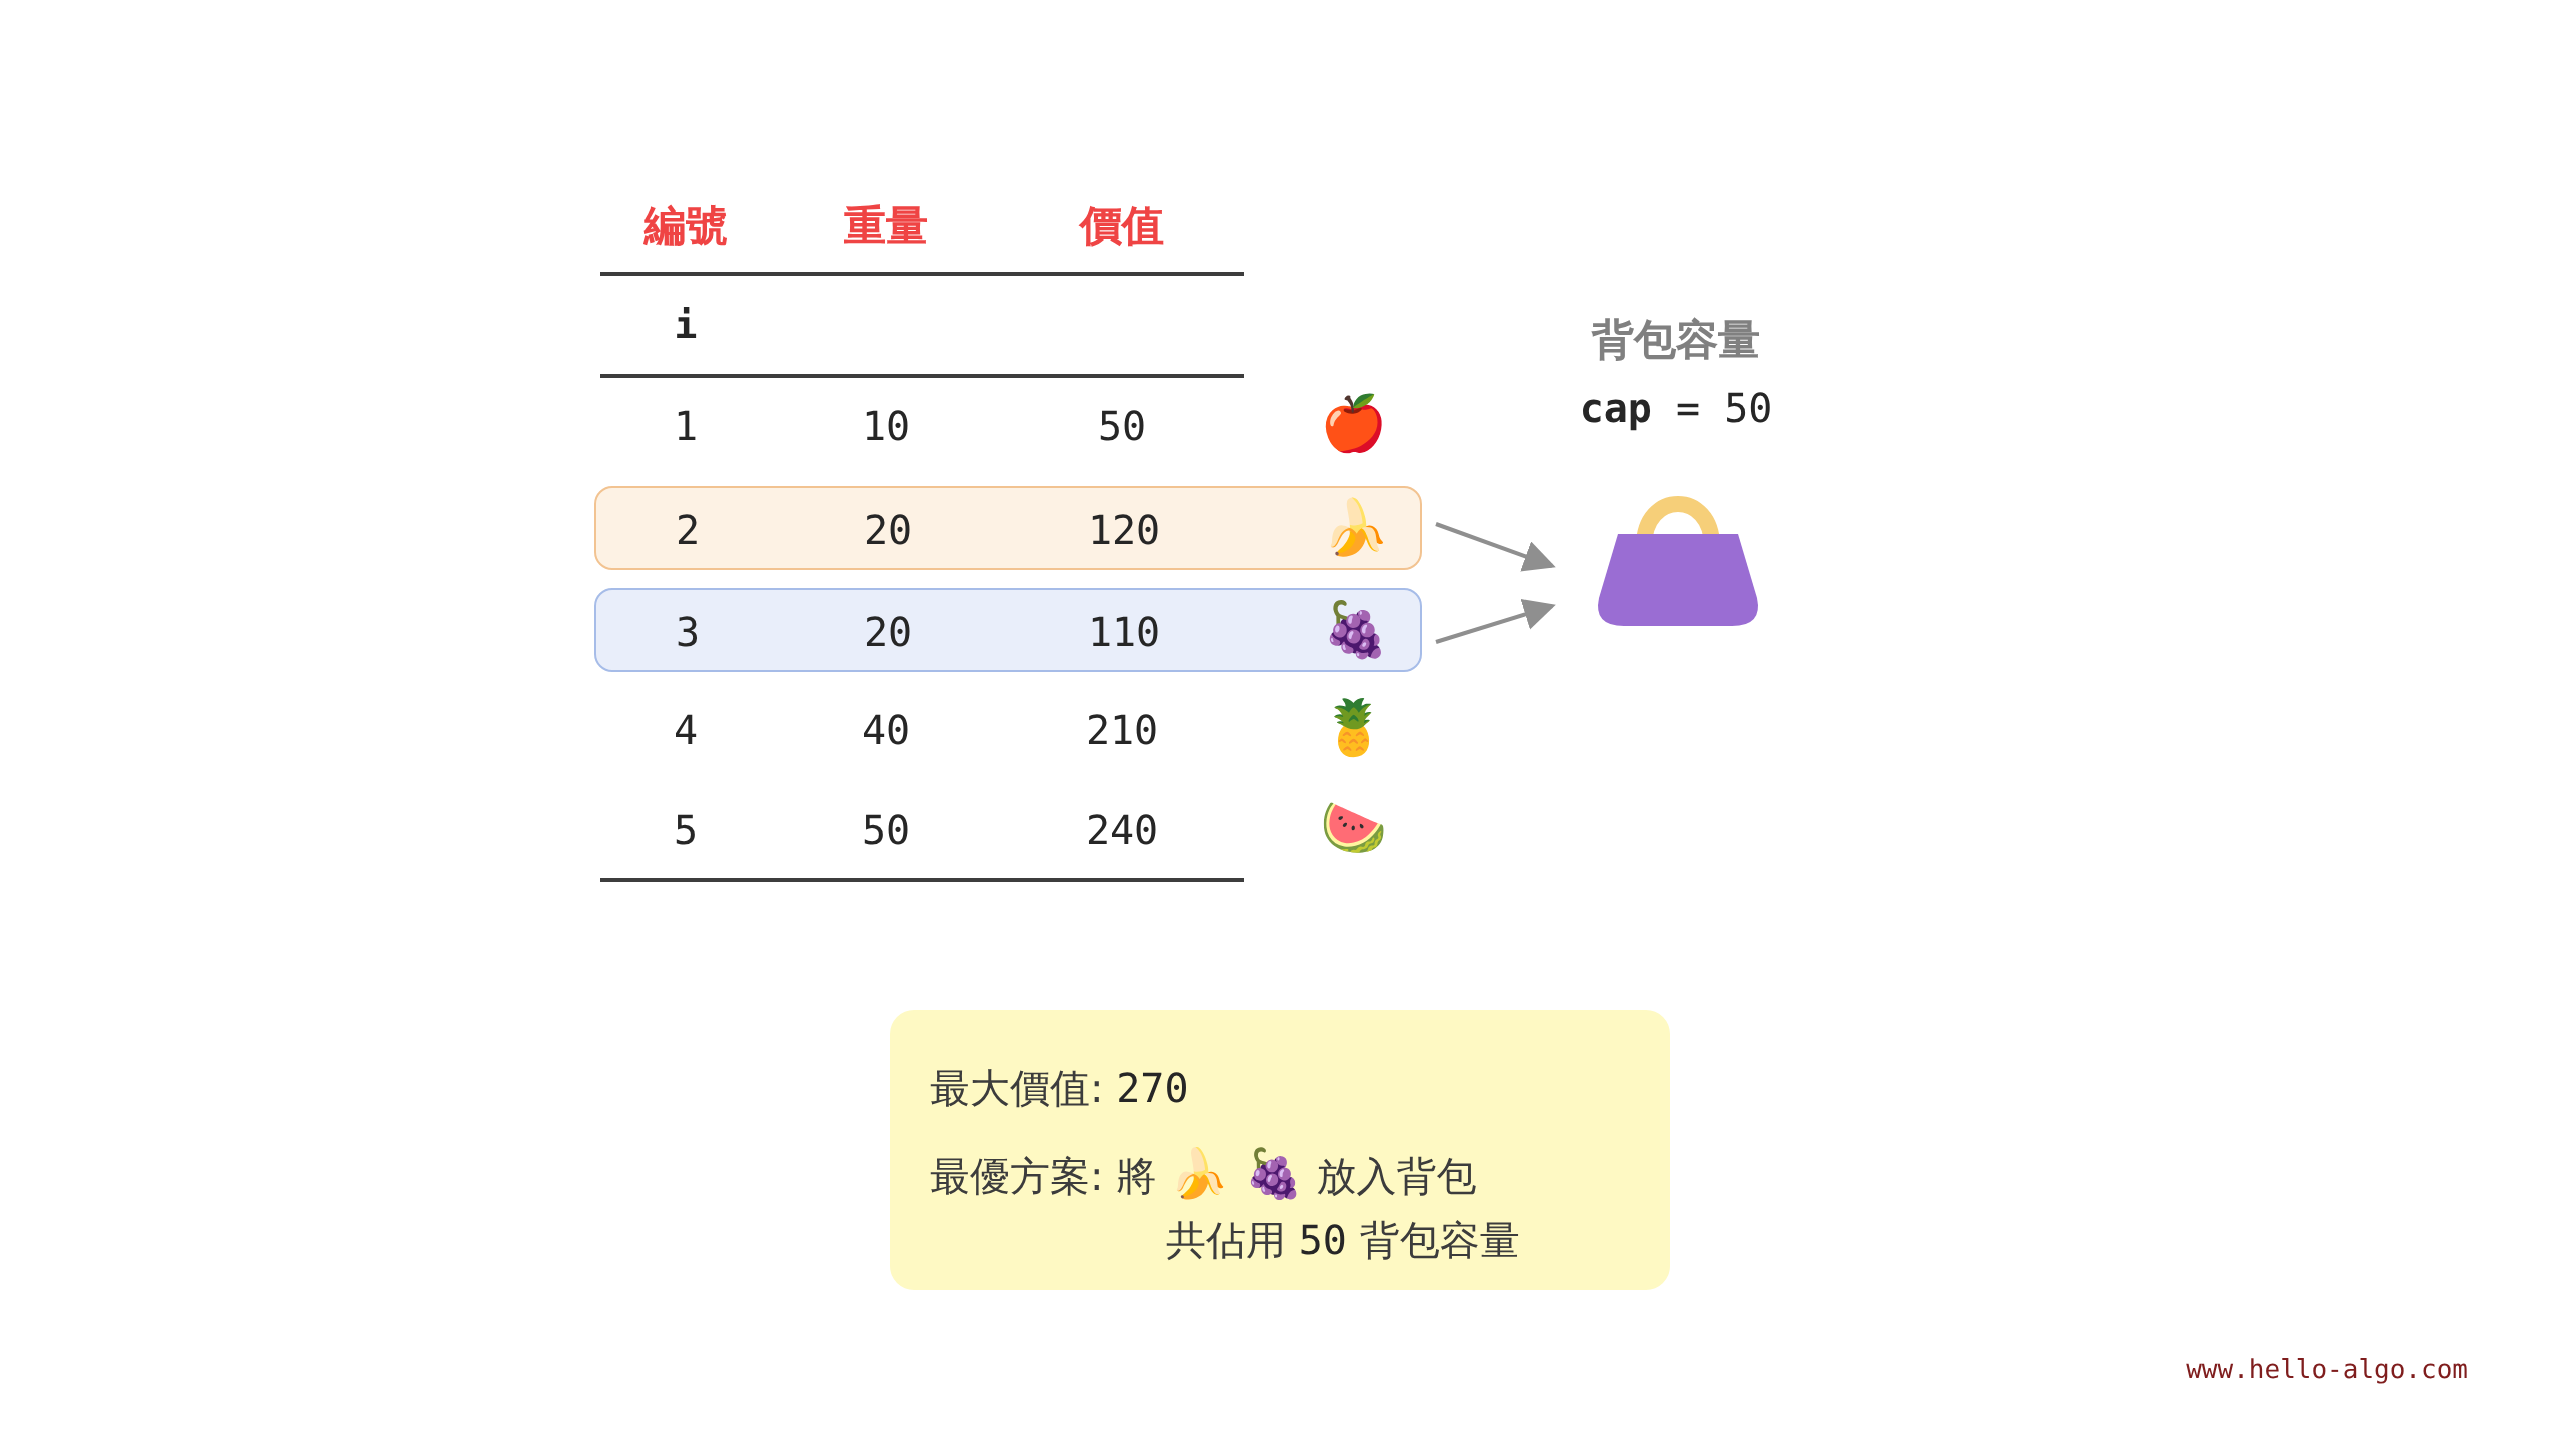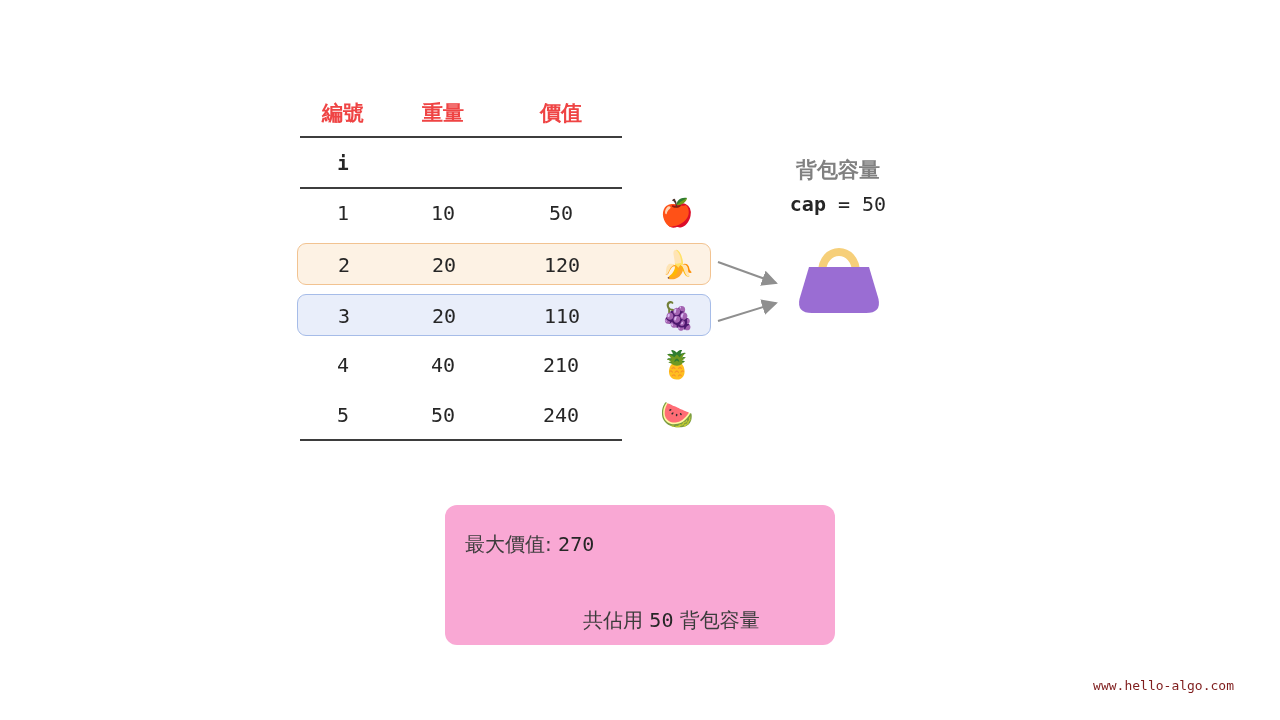--- a/index.html
+++ b/index.html
@@ -79,21 +79,21 @@
     color: #262626;
     white-space: nowrap;
   }
   .knap-cap .kw { font-weight: bold; }
 
   
   .result-box {
     position: absolute;
     left: 445px; top: 505px;
     width: 390px; height: 140px;
-    background: #f9a8d4;
+    background: #fef9c3;
     border-radius: 12px;
   }
   .res-line {
     position: absolute;
     left: 20px;
     font-size: 20px;
     color: #3c3c3c;
     white-space: nowrap;
   }
   .res-line .mono { font-size: 20px; color: #262626; }
@@ -182,20 +182,26 @@
 <svg class="abs" style="left:793px; top:231px;" width="92" height="94" viewBox="0 0 92 94">
   <path d="M29,42 C29,14 63,14 63,42" fill="none" stroke="#f6cf79" stroke-width="8" stroke-linecap="round"></path>
   <path d="M16,36 L76,36 L85.5,68 Q88.5,82 73,82 L19,82 Q3.5,82 6.5,68 Z" fill="#9a6dd3"></path>
 </svg>
 
 <div class="result-box">
   <div class="res-line" style="top: 26px;">
     <span>最大價值:</span>
     <span class="mono">270</span>
   </div>
+  <div class="res-line" style="top: 68px;">
+    <span>最優方案:</span>
+    <span>將</span>
+    <span style="font-size:24px;">🍌 🍇</span>
+    <span>放入背包</span>
+  </div>
   <div class="res-line" style="top: 102px; left: 138px;">
     <span>共佔用</span>
     <span class="mono">50</span>
     <span>背包容量</span>
   </div>
 </div>
 
 <div class="watermark">www.hello-algo.com</div>
 
 </body></html>

